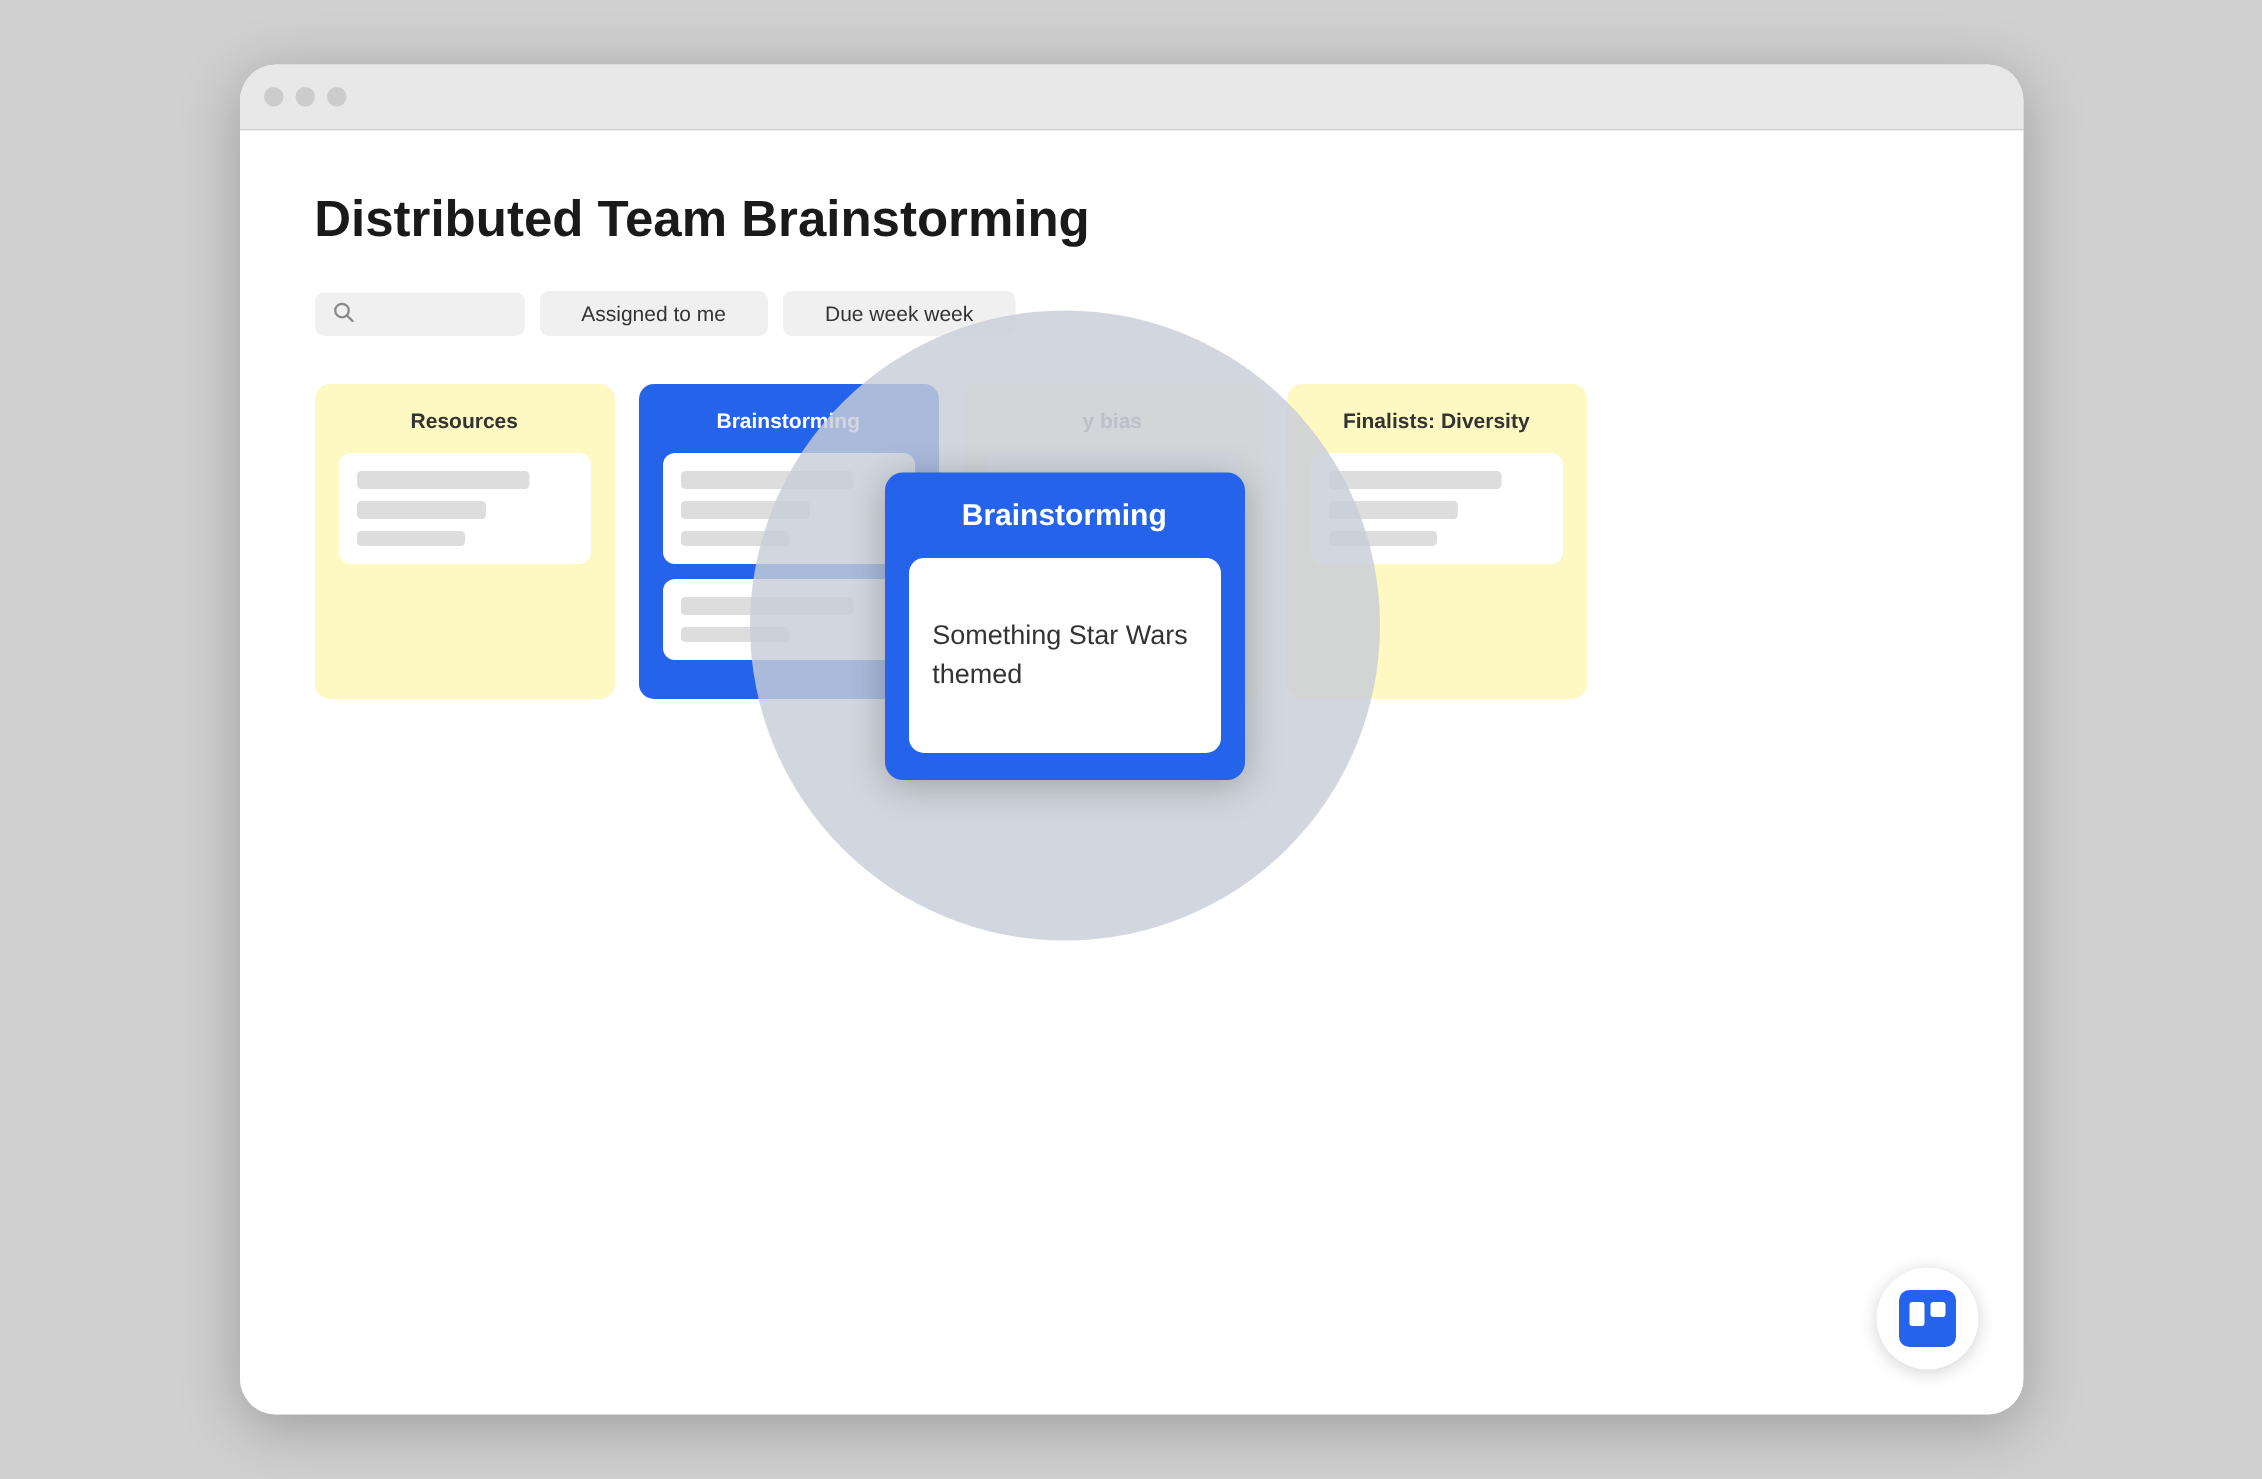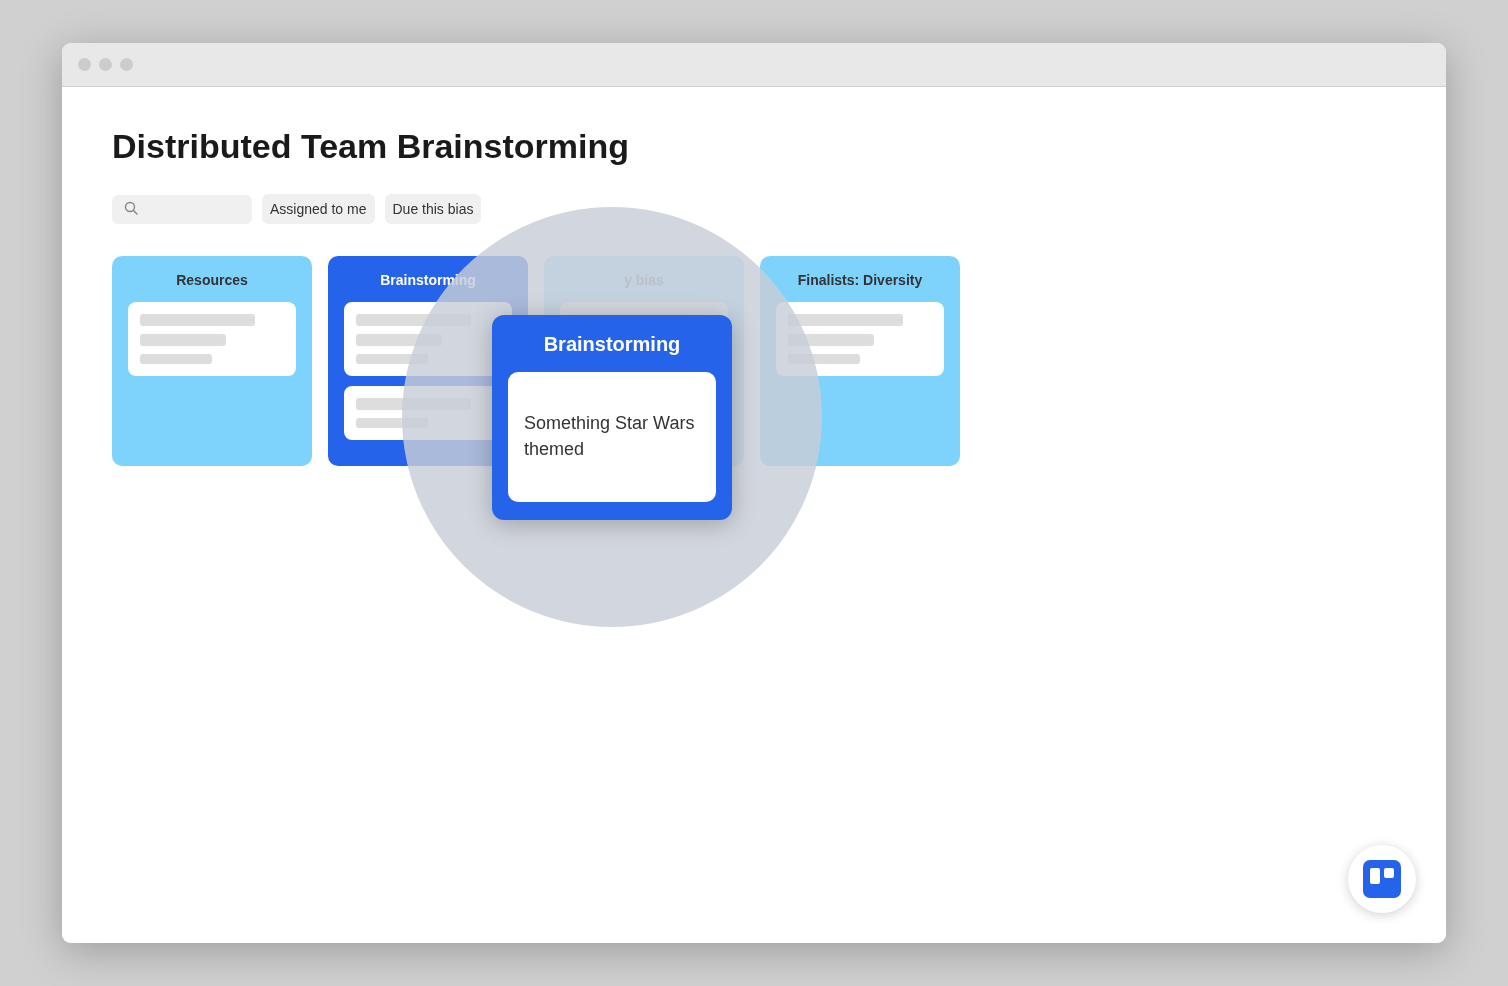--- a/index.html
+++ b/index.html
@@ -5,24 +5,24 @@
     * { box-sizing: border-box; margin: 0; padding: 0; }
     body {
       background: #d0d0d0;
       display: flex;
       align-items: center;
       justify-content: center;
       min-height: 100vh;
       font-family: -apple-system, BlinkMacSystemFont, 'Segoe UI', sans-serif;
     }
     .browser-window {
-      width: 1384px;
+      width: 1189px;
       min-height: 900px;
       background: #f0f0f0;
-      border-radius: 9px;
+      border-radius: 24px;
       box-shadow: 0 8px 40px rgba(0,0,0,0.25);
       overflow: hidden;
       position: relative;
     }
     .browser-titlebar {
       background: #e8e8e8;
       height: 44px;
       display: flex;
       align-items: center;
       padding: 0 16px;
@@ -67,35 +67,35 @@
       gap: 6px;
     }
     .search-icon-svg {
       color: #888;
       font-size: 14px;
     }
     .filter-btn {
       background: #f0f0f0;
       border: none;
       border-radius: 6px;
-      padding: 7px 8px;
+      padding: 7px 28px;
       font-size: 14px;
       color: #333;
       cursor: pointer;
       font-weight: 500;
     }
     .board {
       display: flex;
       gap: 16px;
       overflow-x: auto;
       position: relative;
       padding-bottom: 20px;
     }
     .column {
-      background: #7dd3fc;
+      background: #fef9c3;
       border-radius: 10px;
       padding: 16px;
       width: 200px;
       min-width: 200px;
       flex-shrink: 0;
     }
     .column-header {
       font-size: 14px;
       font-weight: 700;
       color: #333;
@@ -239,21 +239,21 @@
     <div class="toolbar">
       <div class="search-box">
         <span class="search-icon-svg">
           <svg width="14" height="14" viewBox="0 0 14 14" fill="none">
             <circle cx="6" cy="6" r="4.5" stroke="#888" stroke-width="1.5"></circle>
             <line x1="9.5" y1="9.5" x2="13" y2="13" stroke="#888" stroke-width="1.5" stroke-linecap="round"></line>
           </svg>
         </span>
       </div>
       <button class="filter-btn">Assigned to me</button>
-      <button class="filter-btn">Due this bias</button>
+      <button class="filter-btn">Due week week</button>
     </div>
 
     <div class="board">
 
       <div class="column">
         <div class="column-header">Resources</div>
         <div class="card">
           <div class="card-bar medium"></div>
           <div class="card-bar short"></div>
           <div class="card-tag"></div>

